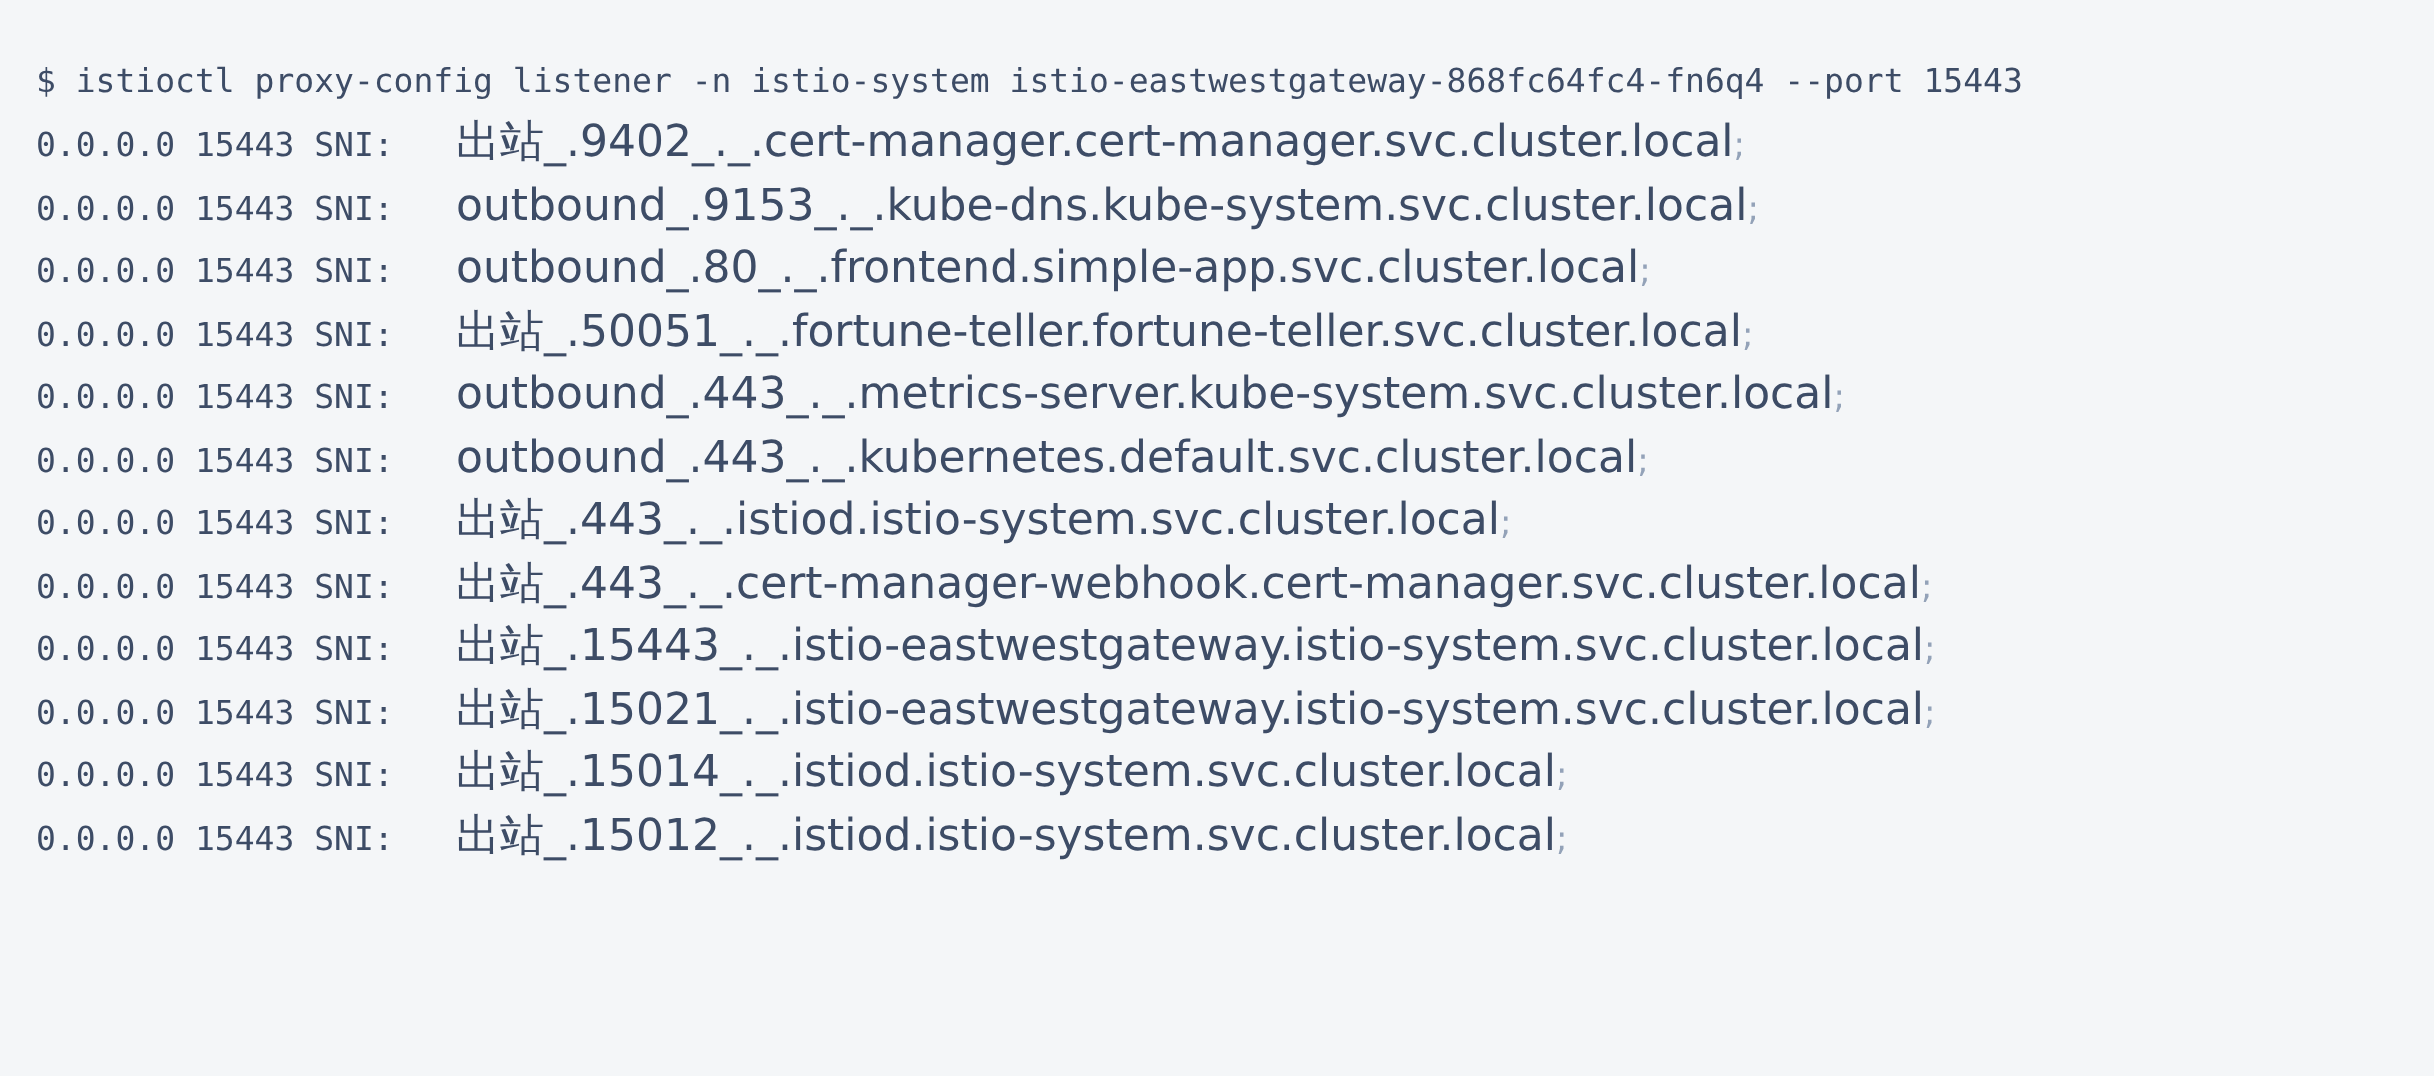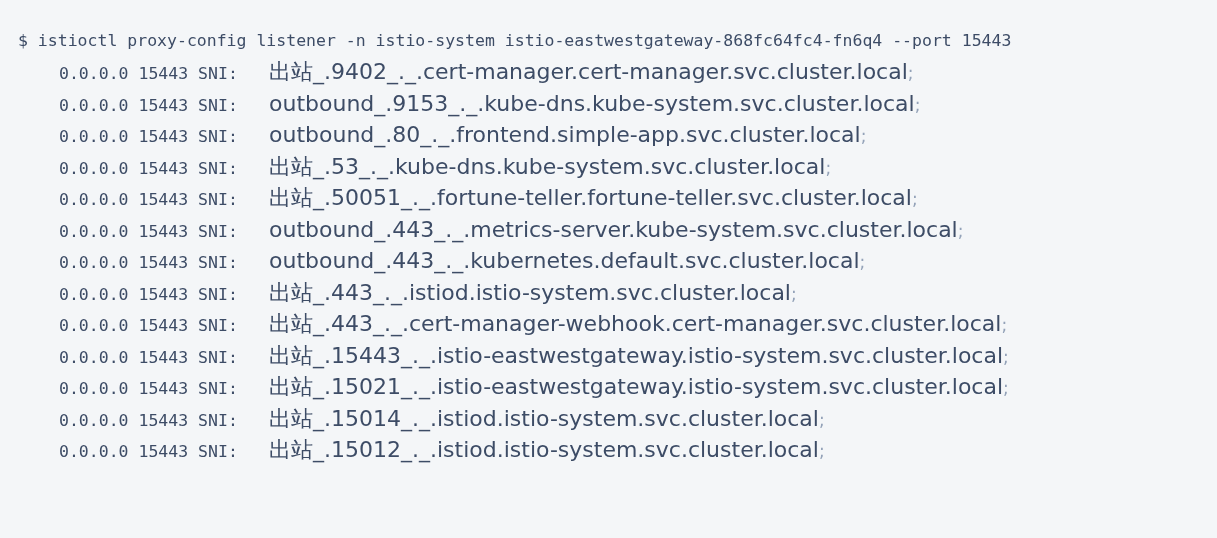--- a/index.html
+++ b/index.html
@@ -47,21 +47,20 @@
     line-height: 31.5px;
     white-space: nowrap;
   }
   .prefix {
     display: inline-block;
     width: 210px;
     font-family: "DejaVu Sans Mono", "Liberation Mono", monospace;
     font-size: 16.5px;
     color: #3d4c66;
     white-space: pre;
-    margin-left: 41px;
   }
   .payload {
     font-family: "DejaVu Sans", "Liberation Sans", sans-serif;
     font-size: 22px;
     color: #3d4c66;
     white-space: pre;
   }
   .semi {
     font-family: "DejaVu Sans", "Liberation Sans", sans-serif;
     font-size: 17px;
@@ -73,21 +72,20 @@
 
 <div class="code-block">
 
   <div class="line cmd-line">$ istioctl proxy-config listener -n istio-system istio-eastwestgateway-868fc64fc4-fn6q4 --port 15443</div>
 
 
   <div id="rows-container">
       <div class="row line"><span class="prefix">0.0.0.0 15443 SNI: </span><span class="payload">出站_.9402_._.cert-manager.cert-manager.svc.cluster.local</span><span class="semi">;</span></div>
       <div class="row line"><span class="prefix">0.0.0.0 15443 SNI: </span><span class="payload">outbound_.9153_._.kube-dns.kube-system.svc.cluster.local</span><span class="semi">;</span></div>
       <div class="row line"><span class="prefix">0.0.0.0 15443 SNI: </span><span class="payload">outbound_.80_._.frontend.simple-app.svc.cluster.local</span><span class="semi">;</span></div>
-      <div class="row line"><span class="prefix">0.0.0.0 15443 SNI: </span><span class="payload">出站_.53_._.kube-dns.kube-system.svc.cluster.local</span><span class="semi">;</span></div>
       <div class="row line"><span class="prefix">0.0.0.0 15443 SNI: </span><span class="payload">出站_.50051_._.fortune-teller.fortune-teller.svc.cluster.local</span><span class="semi">;</span></div>
       <div class="row line"><span class="prefix">0.0.0.0 15443 SNI: </span><span class="payload">outbound_.443_._.metrics-server.kube-system.svc.cluster.local</span><span class="semi">;</span></div>
       <div class="row line"><span class="prefix">0.0.0.0 15443 SNI: </span><span class="payload">outbound_.443_._.kubernetes.default.svc.cluster.local</span><span class="semi">;</span></div>
       <div class="row line"><span class="prefix">0.0.0.0 15443 SNI: </span><span class="payload">出站_.443_._.istiod.istio-system.svc.cluster.local</span><span class="semi">;</span></div>
       <div class="row line"><span class="prefix">0.0.0.0 15443 SNI: </span><span class="payload">出站_.443_._.cert-manager-webhook.cert-manager.svc.cluster.local</span><span class="semi">;</span></div>
       <div class="row line"><span class="prefix">0.0.0.0 15443 SNI: </span><span class="payload">出站_.15443_._.istio-eastwestgateway.istio-system.svc.cluster.local</span><span class="semi">;</span></div>
       <div class="row line"><span class="prefix">0.0.0.0 15443 SNI: </span><span class="payload">出站_.15021_._.istio-eastwestgateway.istio-system.svc.cluster.local</span><span class="semi">;</span></div>
       <div class="row line"><span class="prefix">0.0.0.0 15443 SNI: </span><span class="payload">出站_.15014_._.istiod.istio-system.svc.cluster.local</span><span class="semi">;</span></div>
       <div class="row line"><span class="prefix">0.0.0.0 15443 SNI: </span><span class="payload">出站_.15012_._.istiod.istio-system.svc.cluster.local</span><span class="semi">;</span></div>
     </div>

